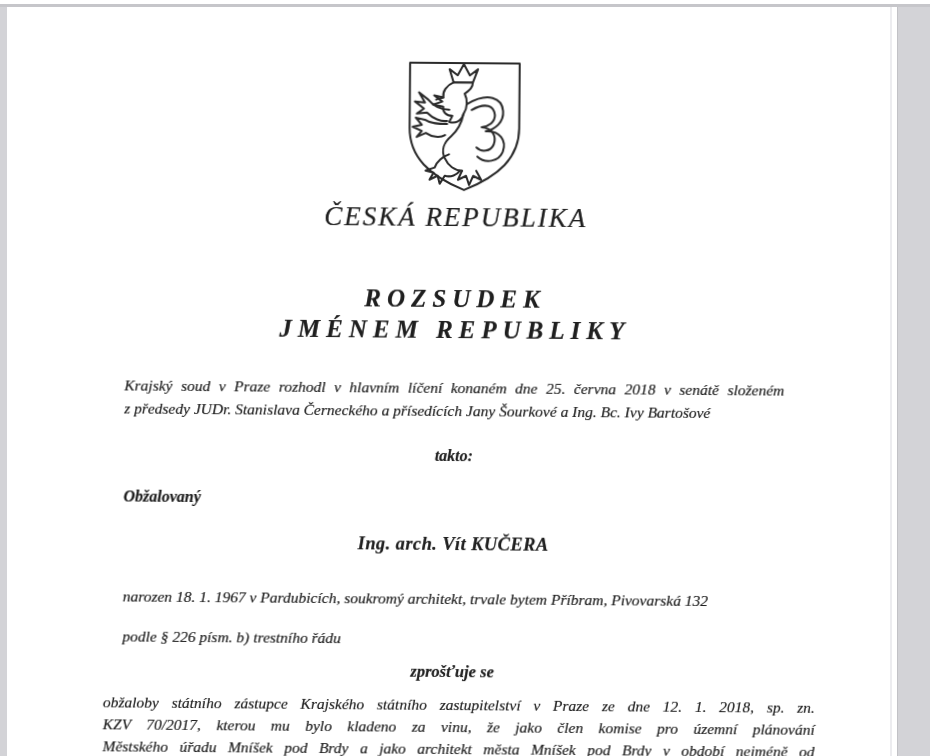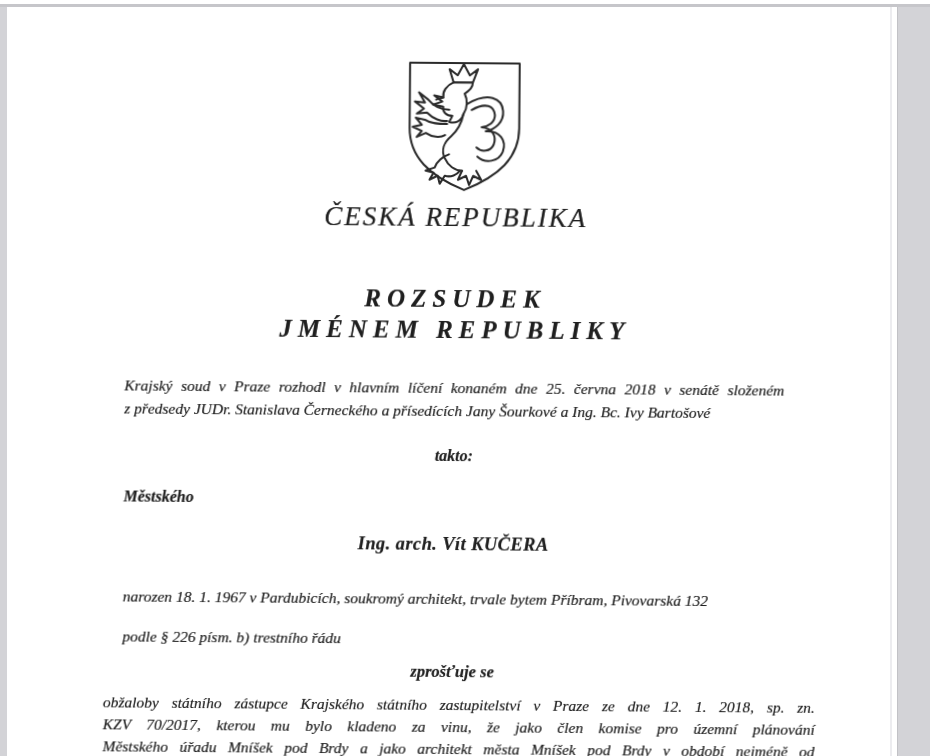--- a/index.html
+++ b/index.html
@@ -100,21 +100,21 @@
         <div>JMÉNEM REPUBLIKY</div>
       </div>
 
       <div class="intro body-text">
         <div class="jline">Krajský soud v Praze rozhodl v hlavním líčení konaném dne 25. června 2018 v senátě složeném</div>
         <div>z předsedy JUDr. Stanislava Černeckého a přísedících Jany Šourkové a Ing. Bc. Ivy Bartošové</div>
       </div>
 
       <div class="takto">takto:</div>
 
-      <div class="defendant-heading">Městského</div>
+      <div class="defendant-heading">Obžalovaný</div>
 
       <div class="defendant-name">Ing. arch. Vít KUČERA</div>
 
       <div class="birth body-text">narozen 18. 1. 1967 v Pardubicích, soukromý architekt, trvale bytem Příbram, Pivovarská 132</div>
 
       <div class="statute body-text">podle § 226 písm. b) trestního řádu</div>
 
       <div class="acquittal">zprošťuje se</div>
 
       <div class="charge body-text">

